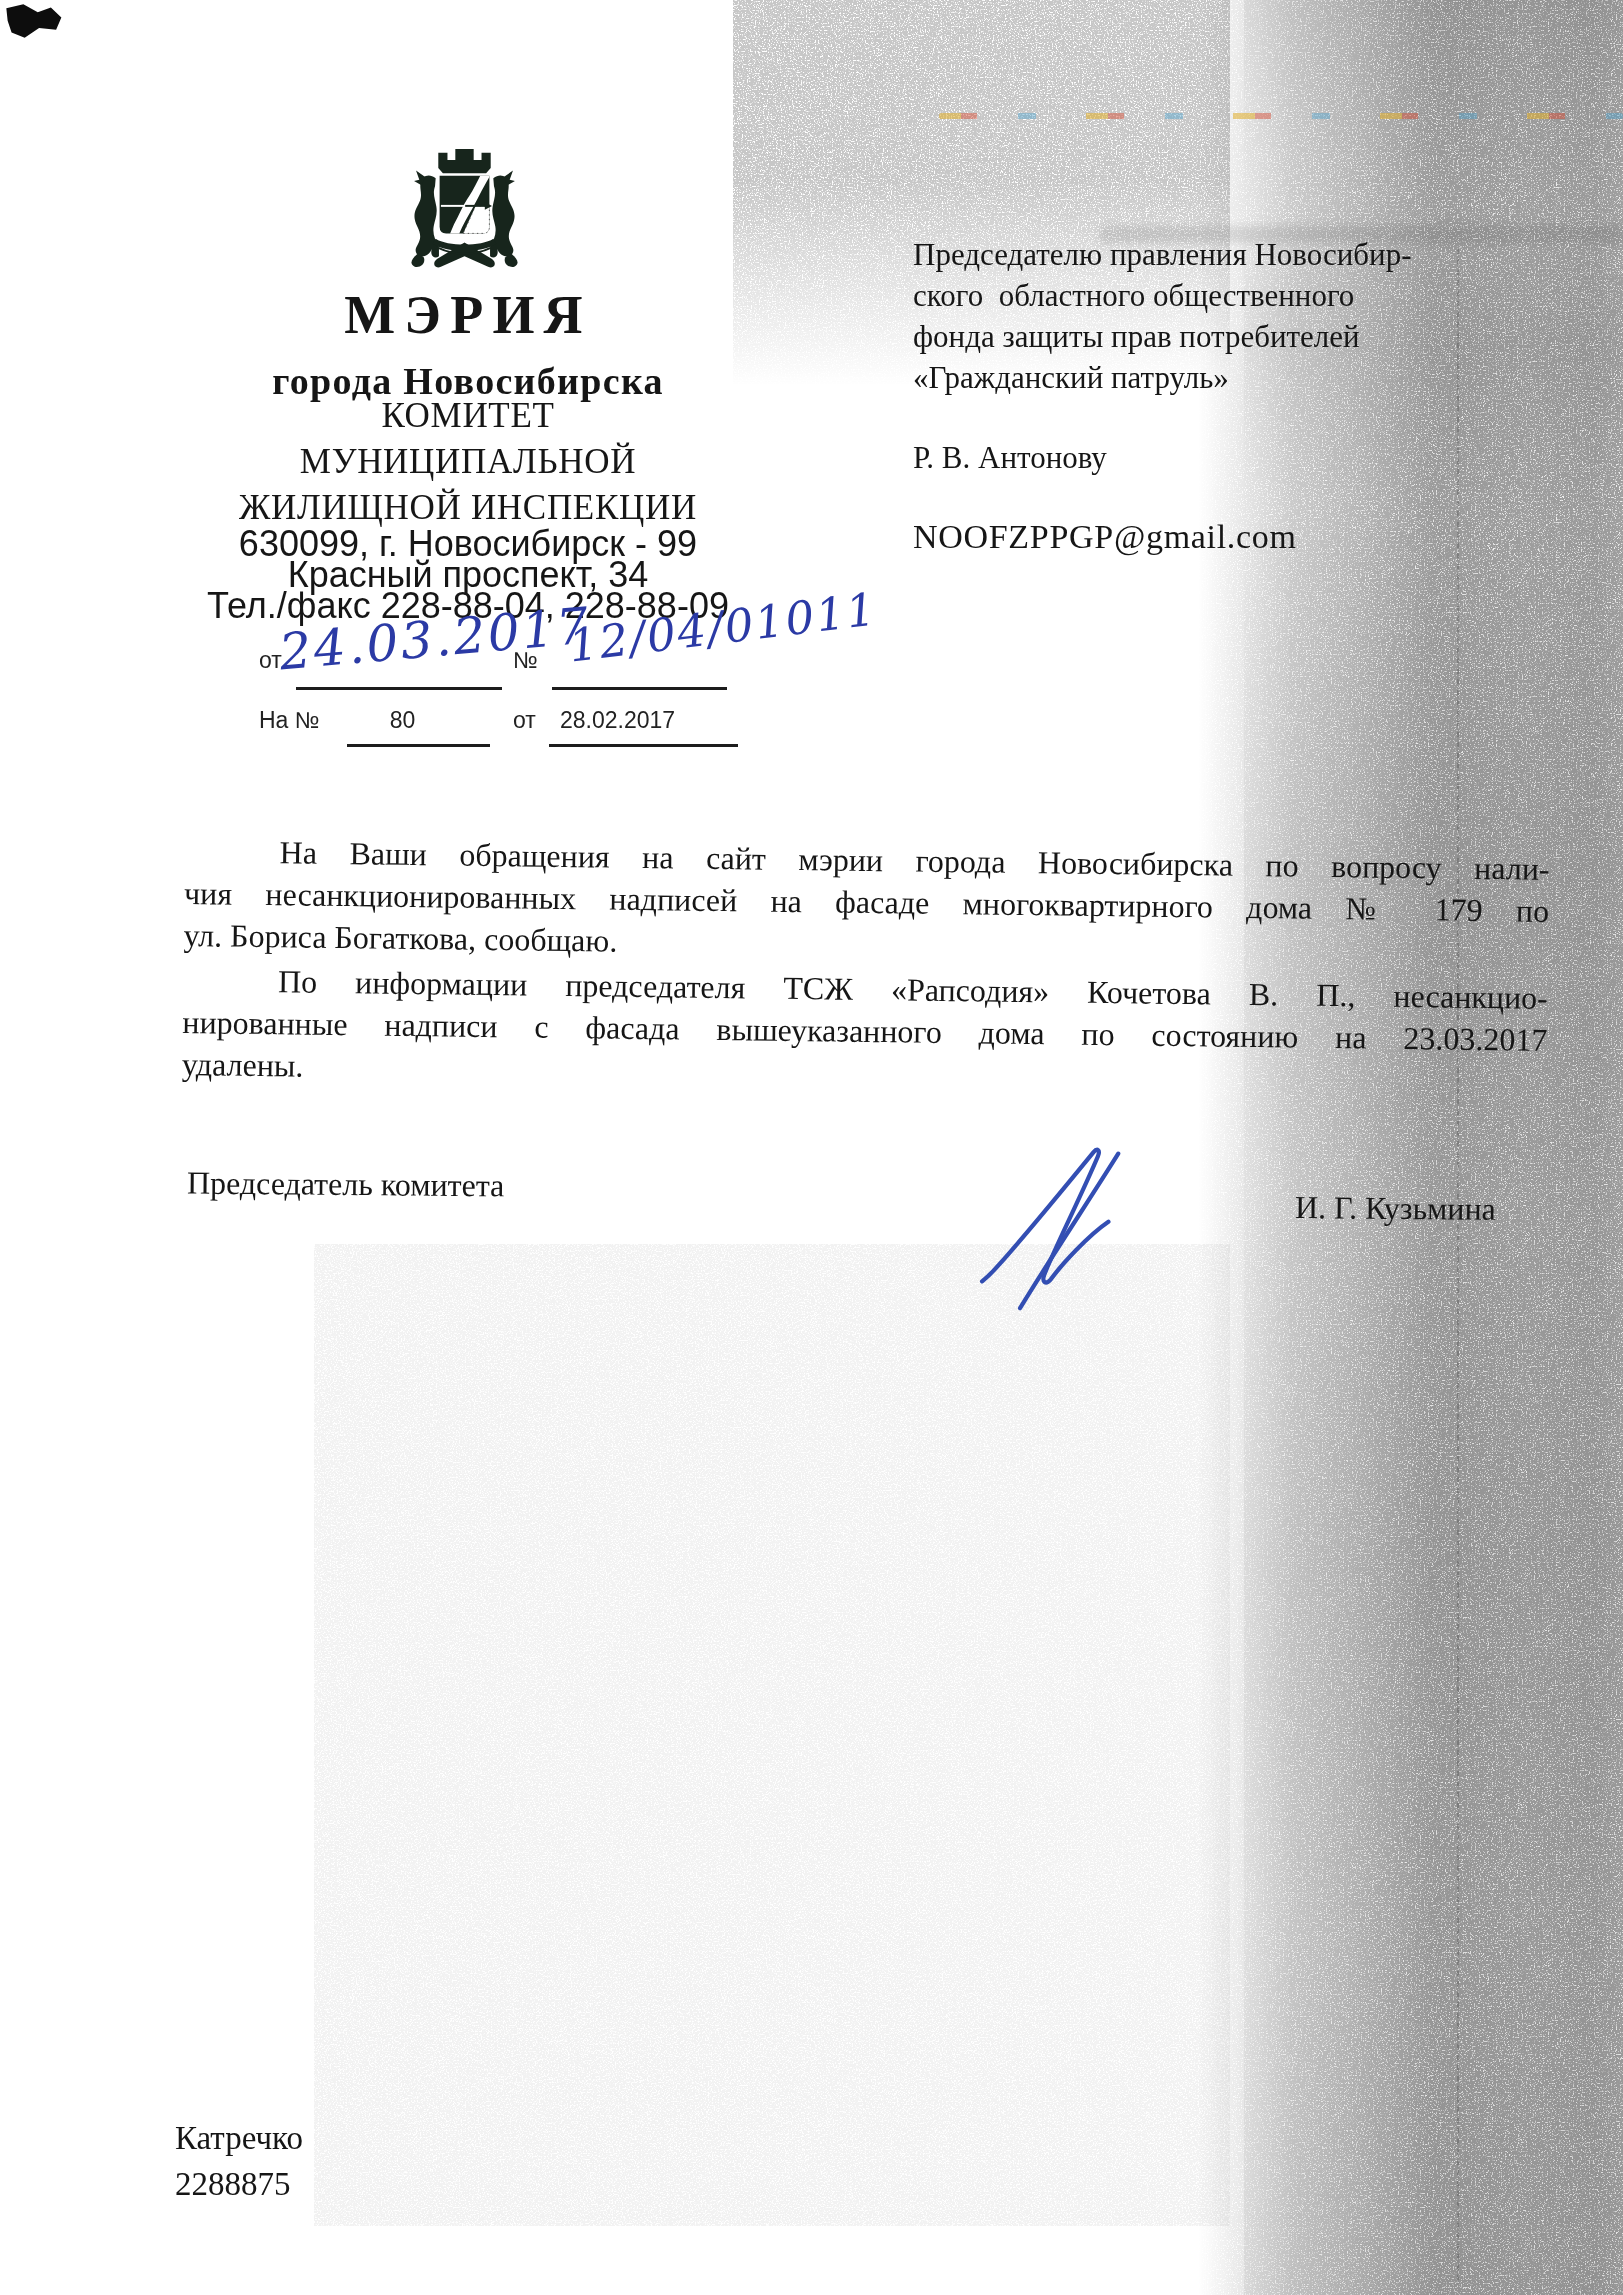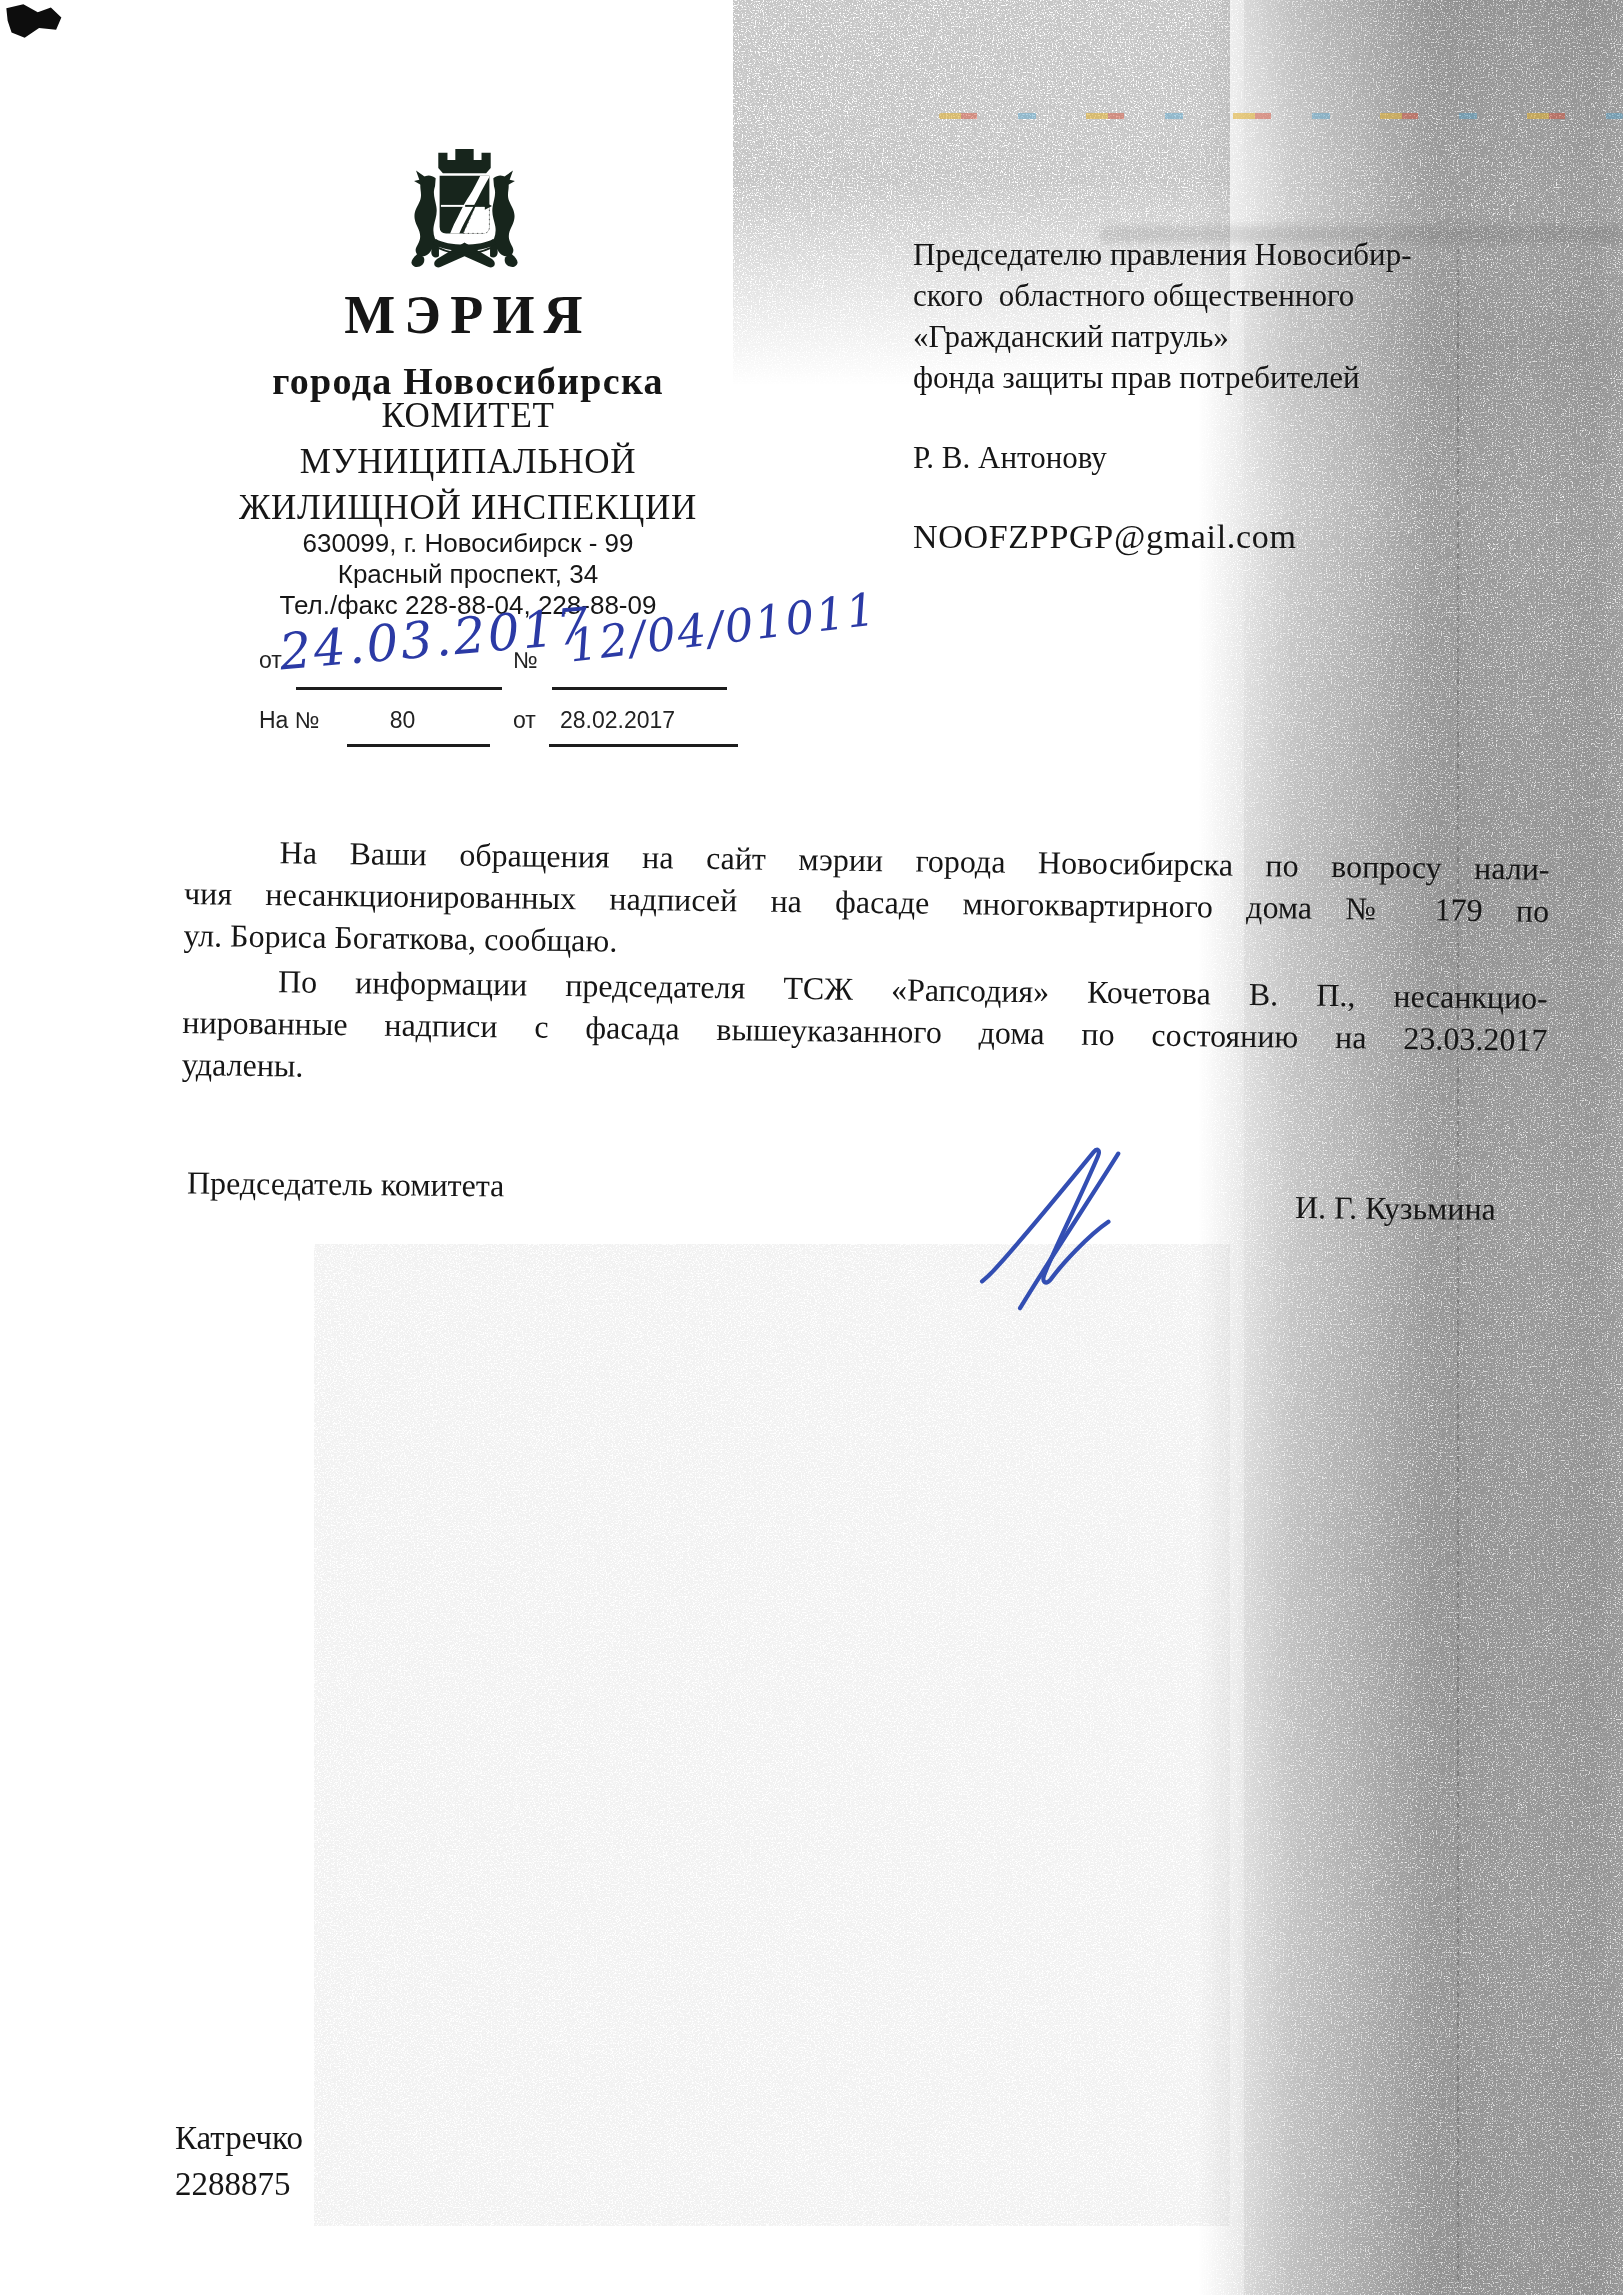--- a/index.html
+++ b/index.html
@@ -27,21 +27,21 @@
   .color-streak{left:939px;top:113px;width:684px;height:5.9px;border-radius:2.6px;opacity:.75;filter:blur(0.7px);
     background:repeating-linear-gradient(90deg,rgba(225,175,45,.75) 0 22px,rgba(215,70,45,.6) 22px 38px,rgba(255,255,255,0) 38px 79px,rgba(70,160,205,.55) 79px 97px,rgba(255,255,255,0) 97px 147px);}
   .gray-band{left:1100px;top:226px;width:524px;height:17px;background:rgba(90,90,90,.16);filter:blur(3.9px);}
 
   
   .letterhead{left:118px;top:0;width:700px;text-align:center;}
   .emblem{position:absolute;left:281px;top:143px;}
   .org1{position:absolute;left:0;top:284px;width:700px;font-size:54px;font-weight:bold;letter-spacing:9.2px;}
   .org2{position:absolute;left:0;top:359px;width:700px;font-size:38px;font-weight:bold;letter-spacing:1.3px;}
   .committee{position:absolute;left:0;top:393px;width:700px;font-size:35px;line-height:46px;letter-spacing:0.7px;}
-  .addr{position:absolute;left:0;top:528px;width:700px;font-family:"Liberation Sans",sans-serif;font-size:26px;line-height:31px;}
+  .addr{position:absolute;left:0;top:528px;width:700px;font-family:"Liberation Sans",sans-serif;font-size:36px;line-height:31px;}
 
   
   .sans{font-family:"Liberation Sans",sans-serif;}
   .ref-label{font-size:23px;color:#222;}
   .hw{font-family:"DejaVu Serif",serif;font-style:italic;color:#2b3aa5;white-space:nowrap;}
   .hw-date{left:279px;top:610px;font-size:50px;transform:rotate(-5deg);letter-spacing:2.6px;}
   .hw-num{left:568px;top:601px;font-size:45px;transform:rotate(-7deg);letter-spacing:2px;}
   .uline{background:#1d1d1d;height:3.3px;}
   .u1{left:296px;top:687px;width:206px;}
   .u2{left:552px;top:687px;width:175px;}
@@ -180,22 +180,22 @@
   <div class="abs sans ref-label lbl-nano">На №</div>
   <div class="abs sans ref-label val-80">80</div>
   <div class="abs uline u3"></div>
   <div class="abs sans ref-label lbl-ot2">от</div>
   <div class="abs sans ref-label val-date">28.02.2017</div>
   <div class="abs uline u4"></div>
 
   <div class="abs recipient">
     <div class="line">Председателю правления Новосибир-</div>
     <div class="line">ского  областного общественного</div>
+    <div class="line">фонда защиты прав потребителей</div>
     <div class="line">«Гражданский патруль»</div>
-    <div class="line">фонда защиты прав потребителей</div>
     <div class="person">Р. В. Антонову</div>
     <div class="email">NOOFZPPGP@gmail.com</div>
   </div>
 
   <div class="abs body-block">
     <div class="line fill indent">На Ваши обращения на сайт мэрии города Новосибирска по вопросу нали-</div>
     <div class="line fill">чия несанкционированных надписей на фасаде многоквартирного дома № 179 по</div>
     <div class="line">ул. Бориса Богаткова, сообщаю.</div>
     <div class="line fill indent p2start">По информации председателя ТСЖ «Рапсодия» Кочетова В. П., несанкцио-</div>
     <div class="line fill">нированные надписи с фасада вышеуказанного дома по состоянию на 23.03.2017</div>

